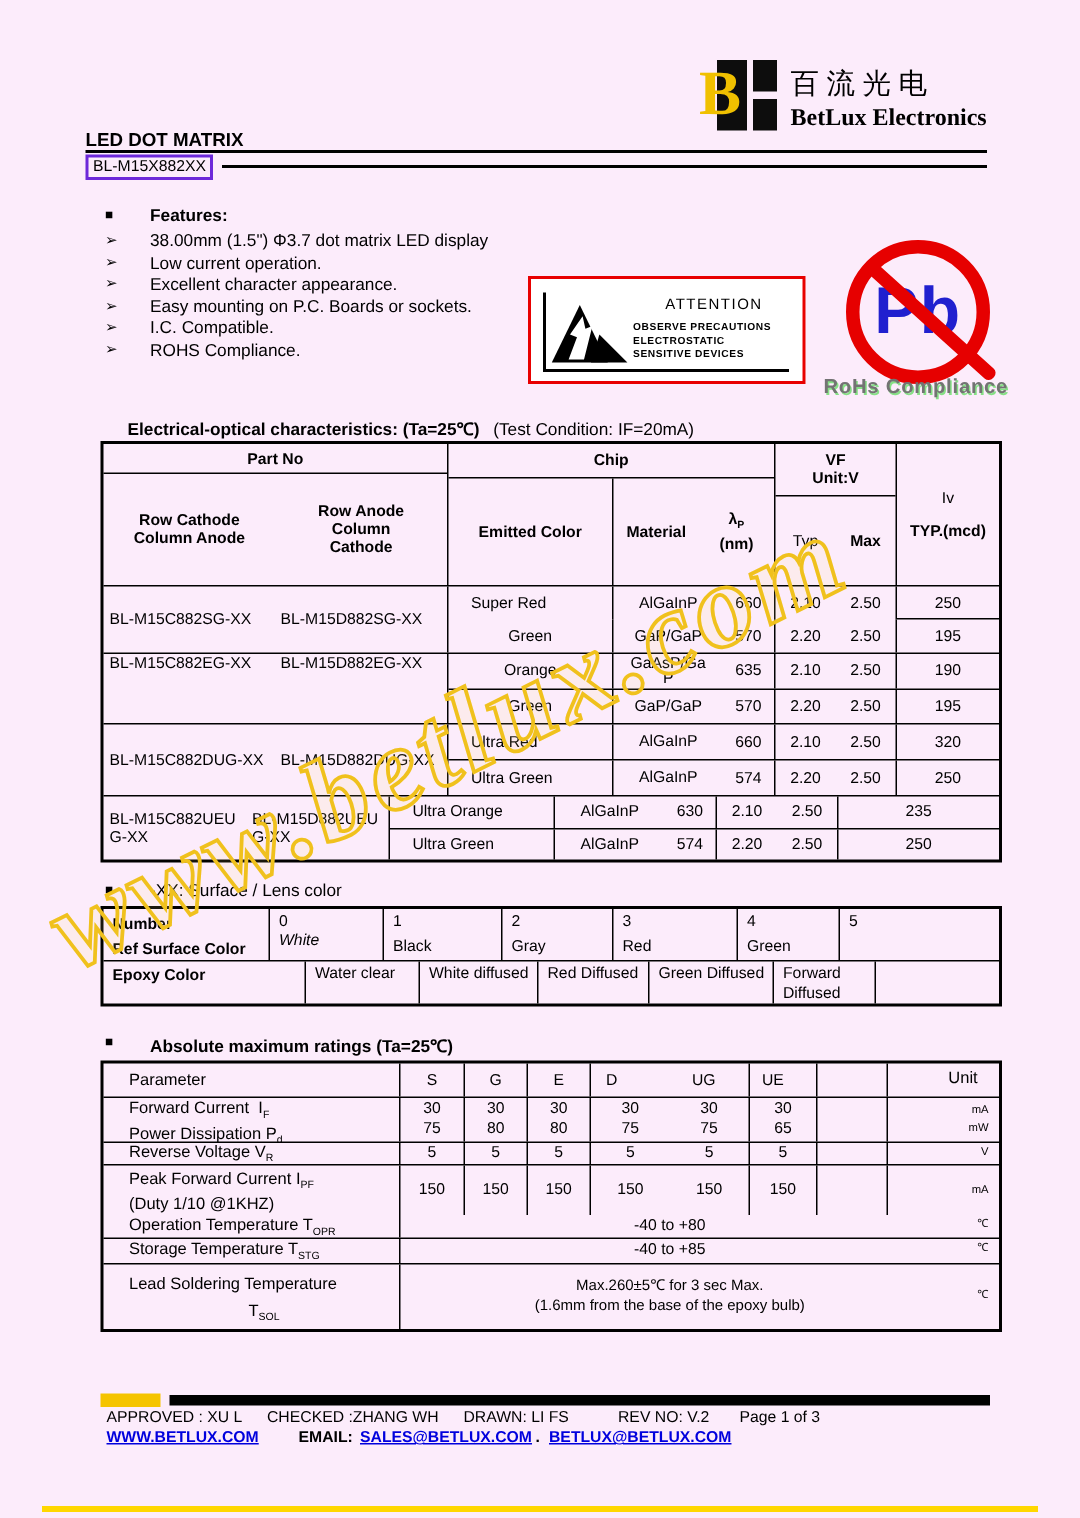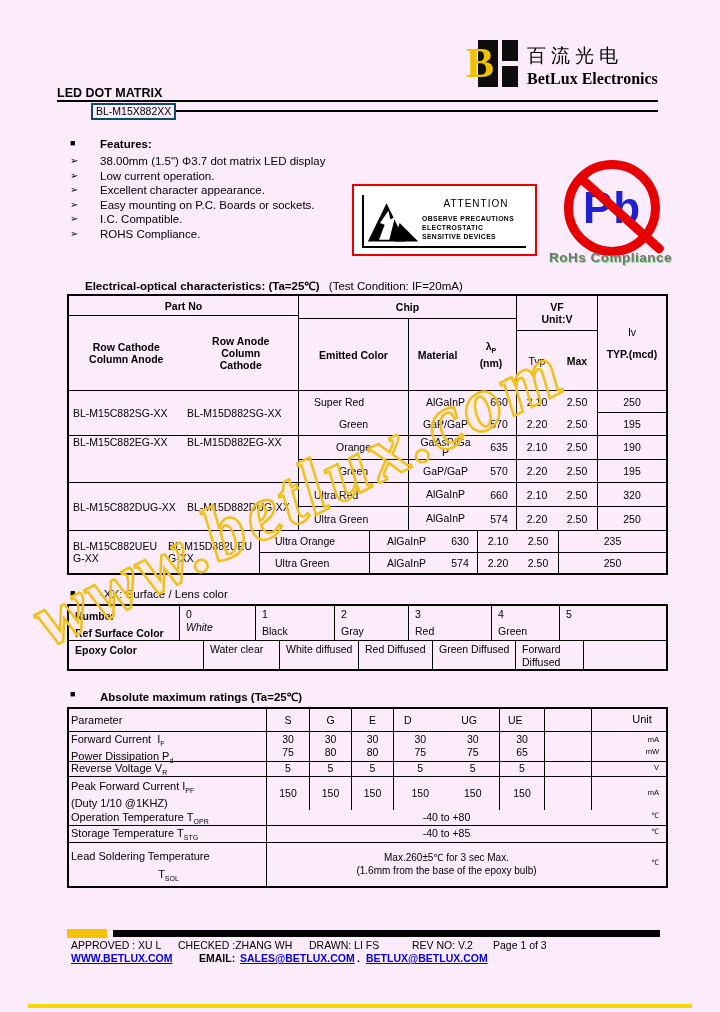--- a/index.html
+++ b/index.html
@@ -13,21 +13,21 @@
   .cc{display:flex;align-items:center;justify-content:center;}
   *{box-sizing:border-box;}
 
   
   .logo-block{background:#0d0d0d;position:absolute;}
   .logo-b{position:absolute;left:-4px;top:0px;font-family:"Liberation Serif",serif;font-weight:bold;font-size:42px;color:#f0c000;line-height:46px;}
   .brand-cn{font-size:19px;letter-spacing:5px;}
   .brand-en{font-family:"Liberation Serif",serif;font-weight:bold;font-size:16px;margin-top:1px;}
   .rule{background:#000;}
 
-  .partbox{border:2px solid #0c4a6e;font-size:10.5px;padding:0 3px;line-height:13px;background:#fcecfb;z-index:2;margin-left:34px;}
+  .partbox{border:2px solid #6d28d9;font-size:10.5px;padding:0 3px;line-height:13px;background:#fcecfb;z-index:2;}
 
   
   .feat-row{display:flex;line-height:14.6px;font-size:11.5px;}
   .feat-bullet{width:30px;font-size:10px;}
 
   
   .attn{border:2px solid #e80000;background:#fff;z-index:1;}
   .attn-inner{position:absolute;left:8px;top:9px;right:9px;bottom:6px;border-left:2px solid #000;border-bottom:2px solid #000;}
   .attn-title{font-size:10px;letter-spacing:1px;}
   .attn-line{font-size:6.8px;line-height:9px;font-weight:bold;letter-spacing:.4px;}
@@ -55,21 +55,21 @@
   .ct-wl{width:34px;text-align:center;}
   .ct-vf{width:81px;display:flex;align-items:center;}
   .ct-vf span{flex:1;text-align:center;}
   .ct-iv{flex:1;display:flex;align-items:center;justify-content:center;}
 
   
   .lens-label{padding-left:6px;line-height:14px;}
   .lens-cell{padding-left:6px;line-height:13px;padding-top:2px;}
 
   
-  .rt-param{width:198px;padding-left:2px;font-size:11px;}
+  .rt-param{width:198px;padding-left:17px;font-size:11px;}
   .rt-v{text-align:center;}
   .rt-unit{font-size:7.5px;text-align:right;padding-right:7px;line-height:12px;}
   sub{font-size:7px;}
 
   
   .wm{left:18px;top:584px;width:720px;z-index:3;pointer-events:none;
       font-family:"Liberation Serif",serif;font-style:italic;font-weight:bold;
       font-size:78px;letter-spacing:4px;color:rgba(255,226,120,0.10);
       -webkit-text-stroke:2.5px #f0c11d;transform:rotate(-26.5deg);transform-origin:0 0;white-space:nowrap;}
 

